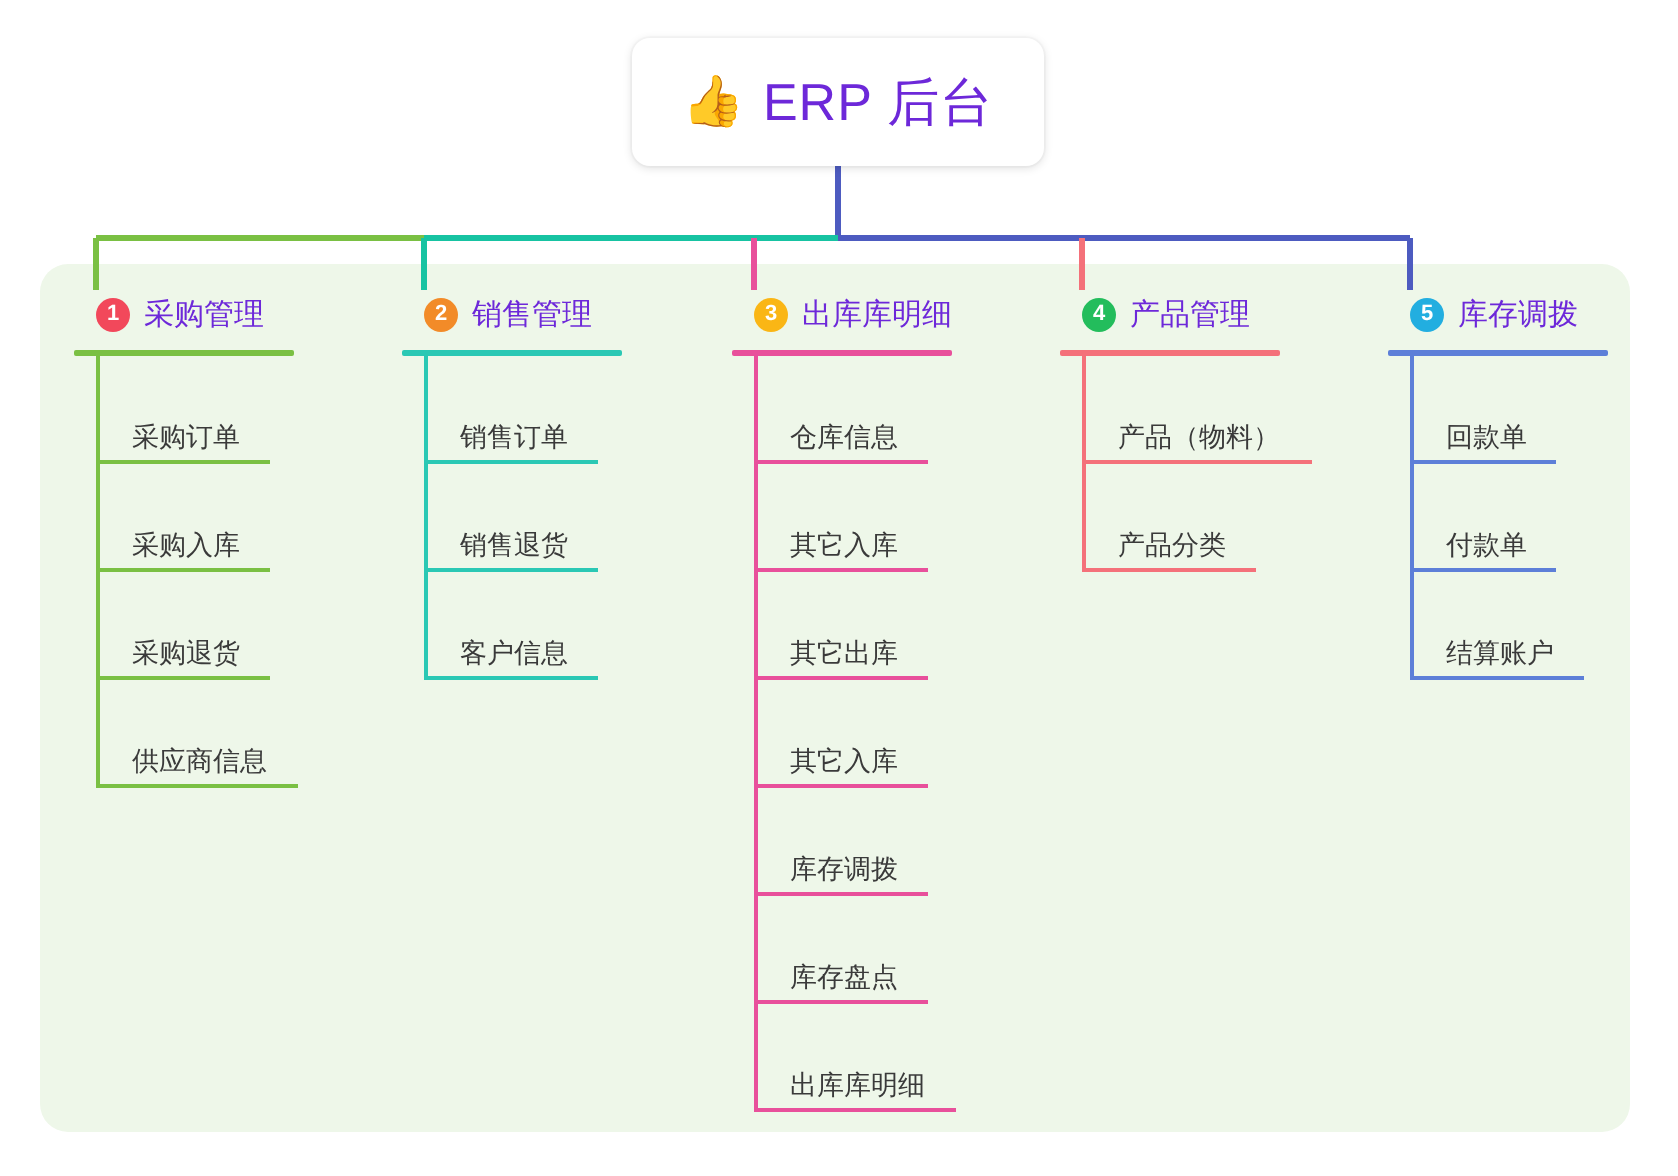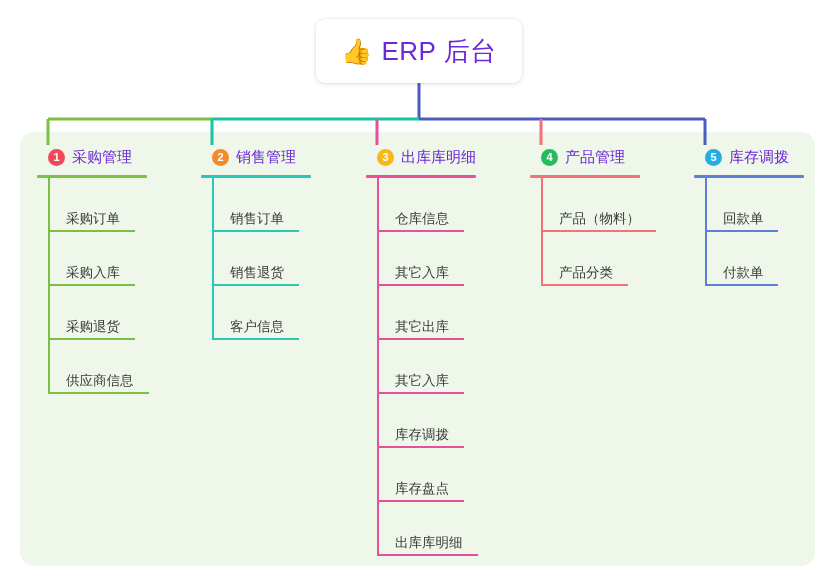--- a/index.html
+++ b/index.html
@@ -275,17 +275,21 @@
         <div class="items">
           <div class="spine" style="background: rgb(93, 127, 216);"></div>
           <div class="item">
             <span class="item-label">回款单</span>
             <div class="item-rule" style="width: 73px; background: rgb(93, 127, 216);"></div>
           </div>
           <div class="item">
             <span class="item-label">付款单</span>
             <div class="item-rule" style="width: 73px; background: rgb(93, 127, 216);"></div>
           </div>
+          <div class="item">
+            <span class="item-label">结算账户</span>
+            <div class="item-rule" style="width: 87px; background: rgb(93, 127, 216);"></div>
+          </div>
         </div>
       </div>
     </div>
 
 </div>
 
 </body></html>

